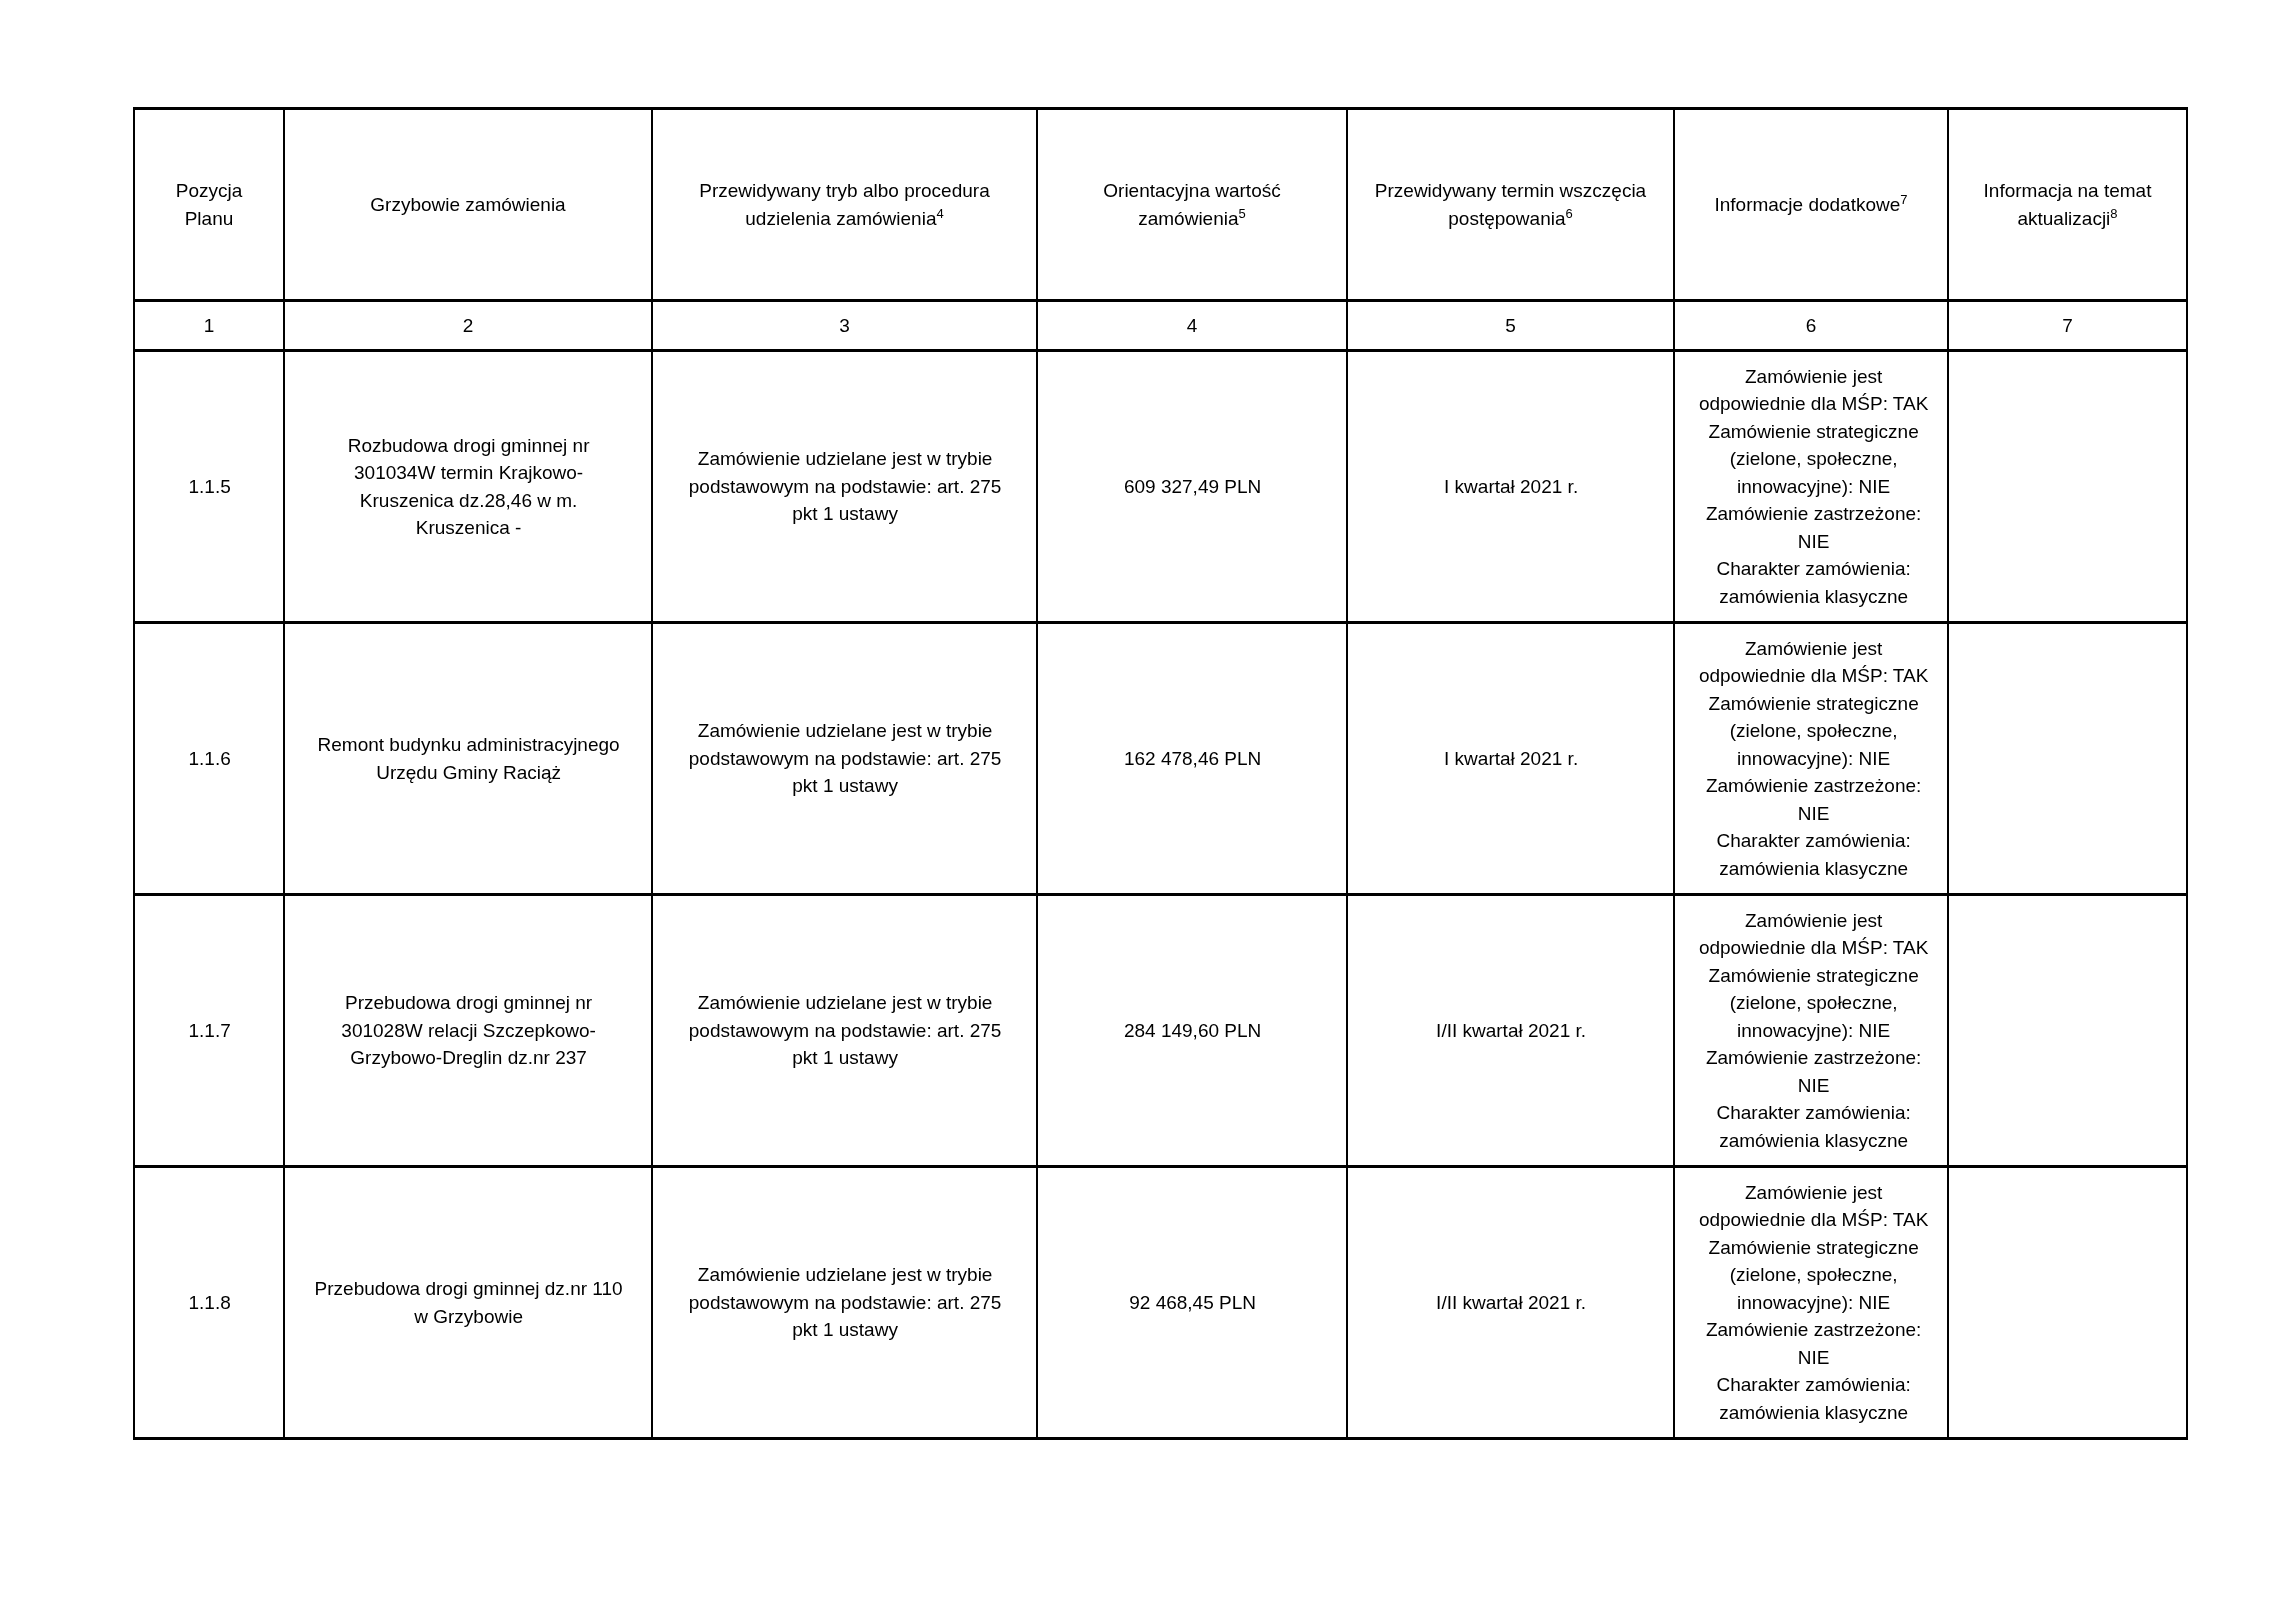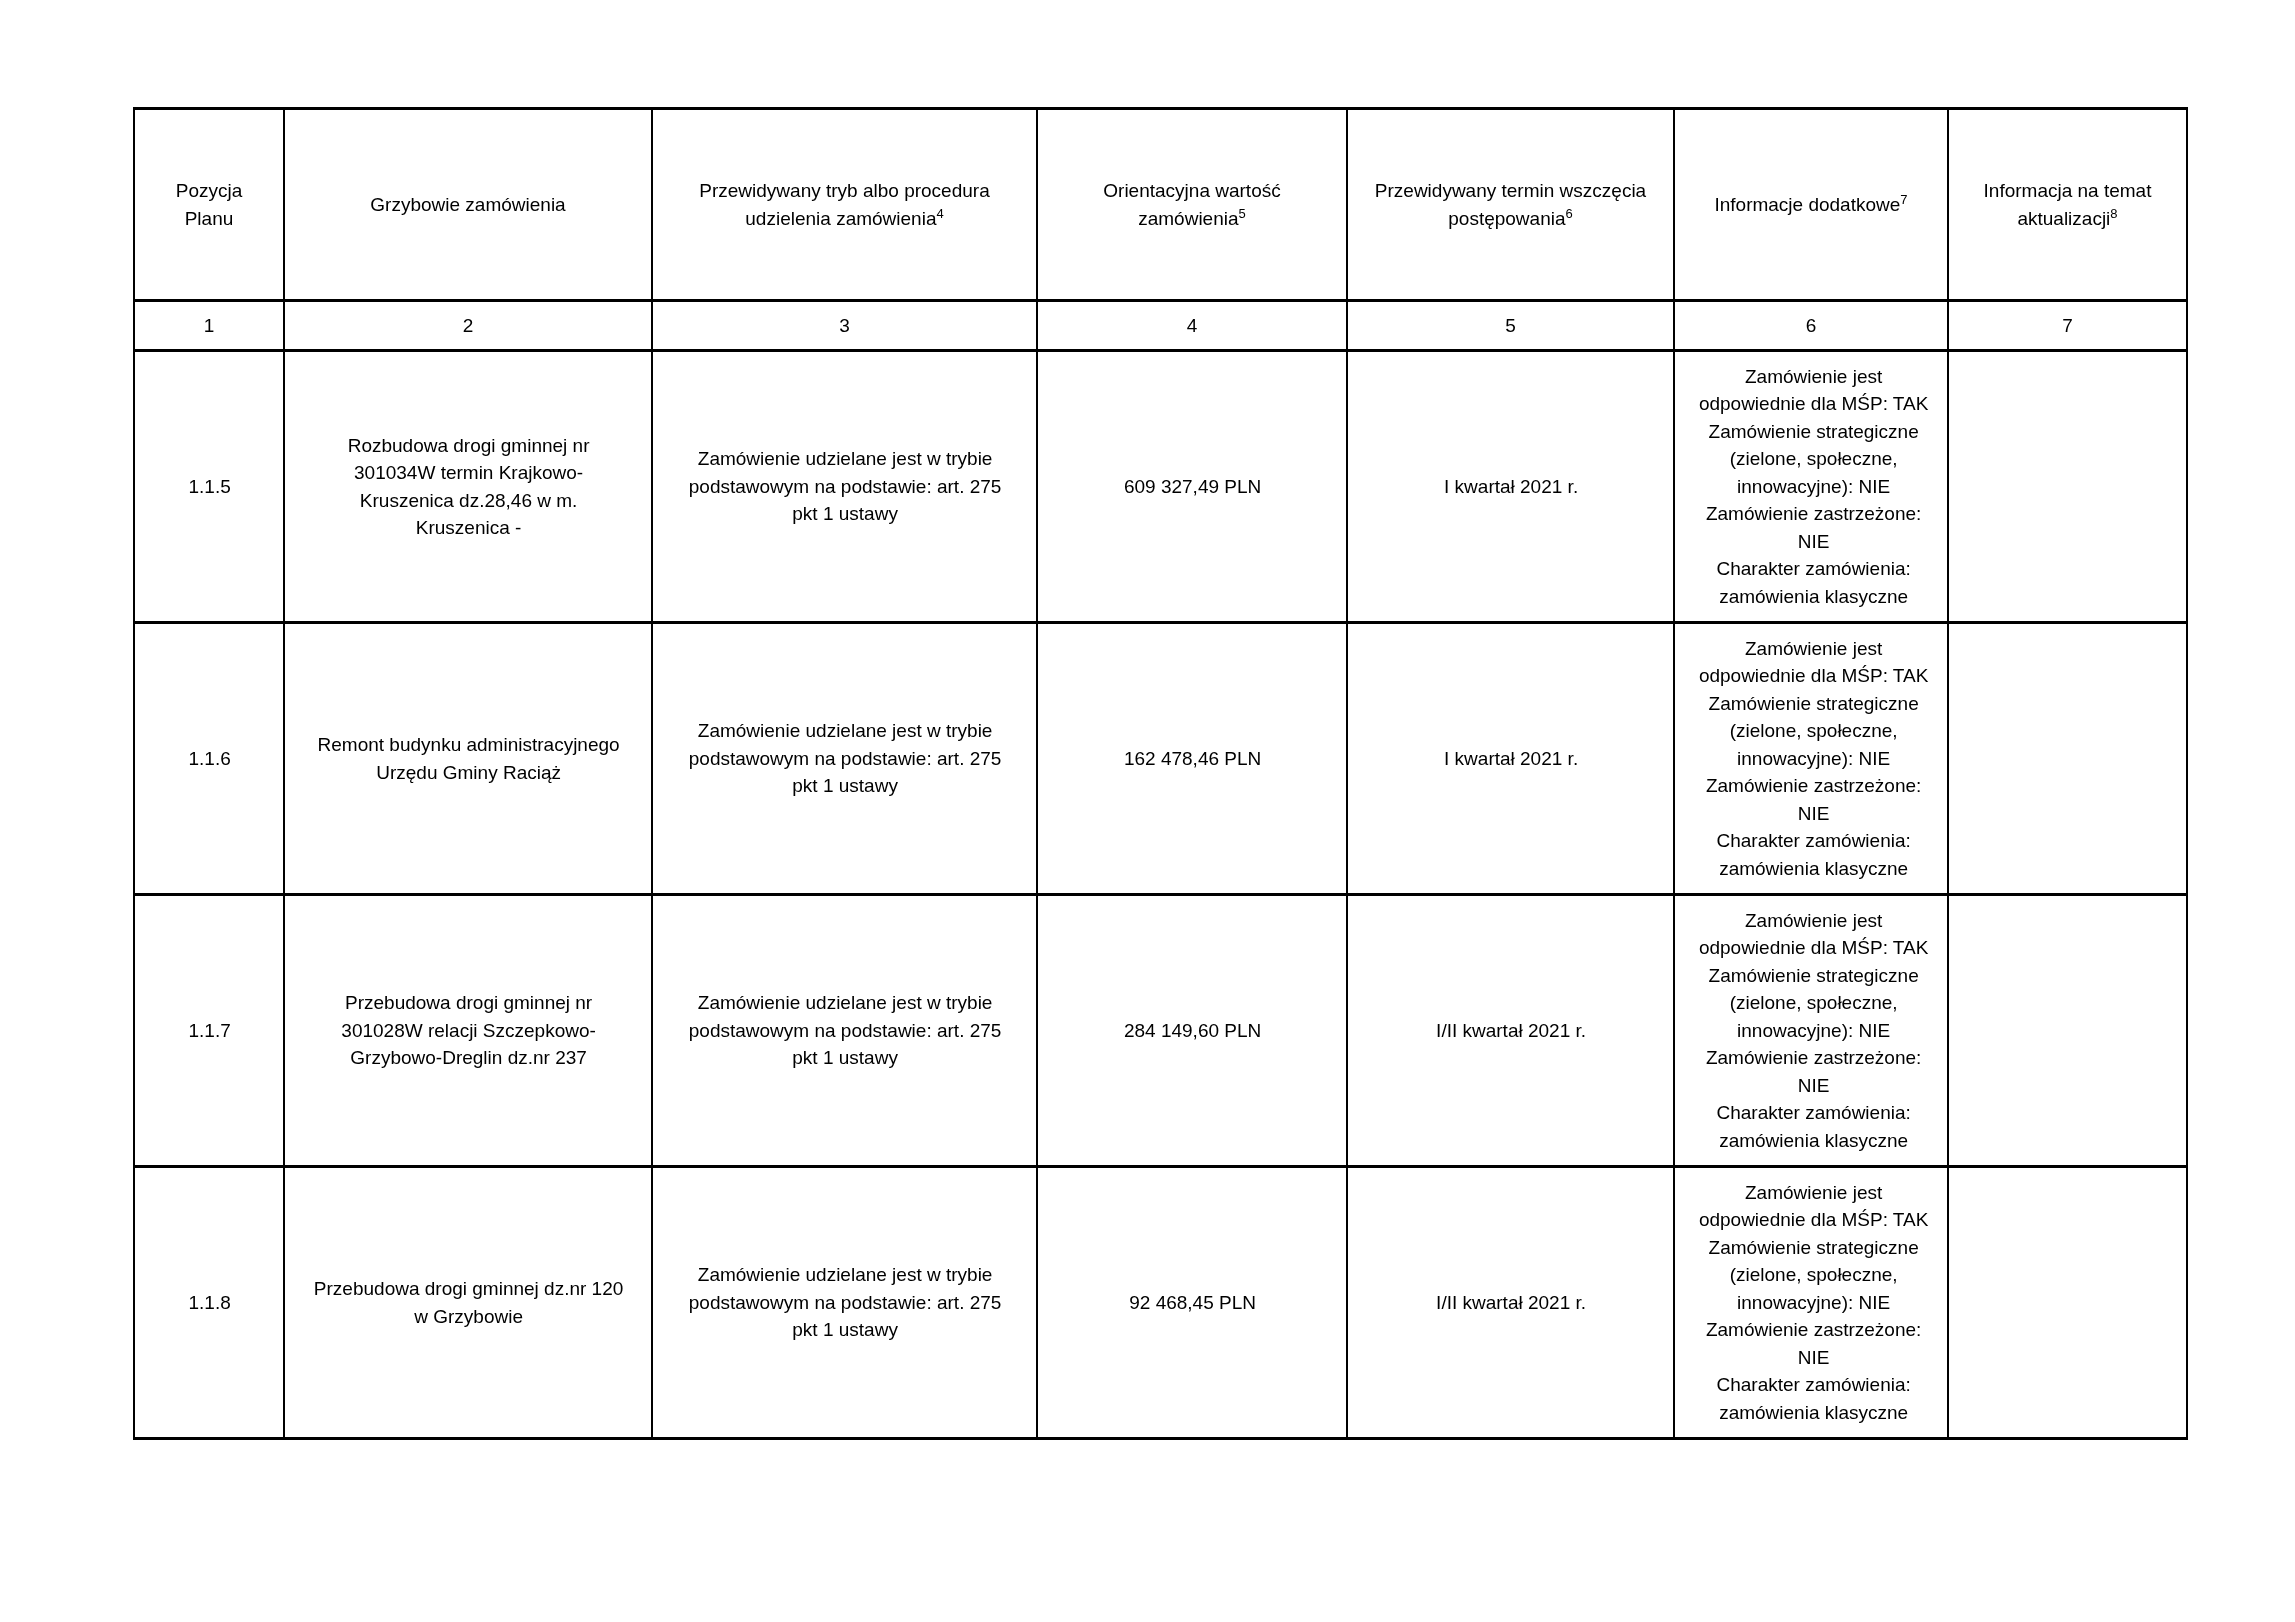--- a/index.html
+++ b/index.html
@@ -167,21 +167,21 @@
 (zielone, społeczne,
 innowacyjne): NIE
 Zamówienie zastrzeżone:
 NIE
 Charakter zamówienia:
 zamówienia klasyczne</td>
         <td class="col-update"></td>
       </tr>
       <tr class="row-data">
         <td class="col-position">1.1.8</td>
-        <td class="col-subject">Przebudowa drogi gminnej dz.nr 120
+        <td class="col-subject">Przebudowa drogi gminnej dz.nr 110
 w Grzybowie</td>
         <td class="col-procedure">Zamówienie udzielane jest w trybie
 podstawowym na podstawie: art. 275
 pkt 1 ustawy</td>
         <td class="col-value">92 468,45 PLN</td>
         <td class="col-term">I/II kwartał 2021 r.</td>
         <td class="col-info">Zamówienie jest
 odpowiednie dla MŚP: TAK
 Zamówienie strategiczne
 (zielone, społeczne,

